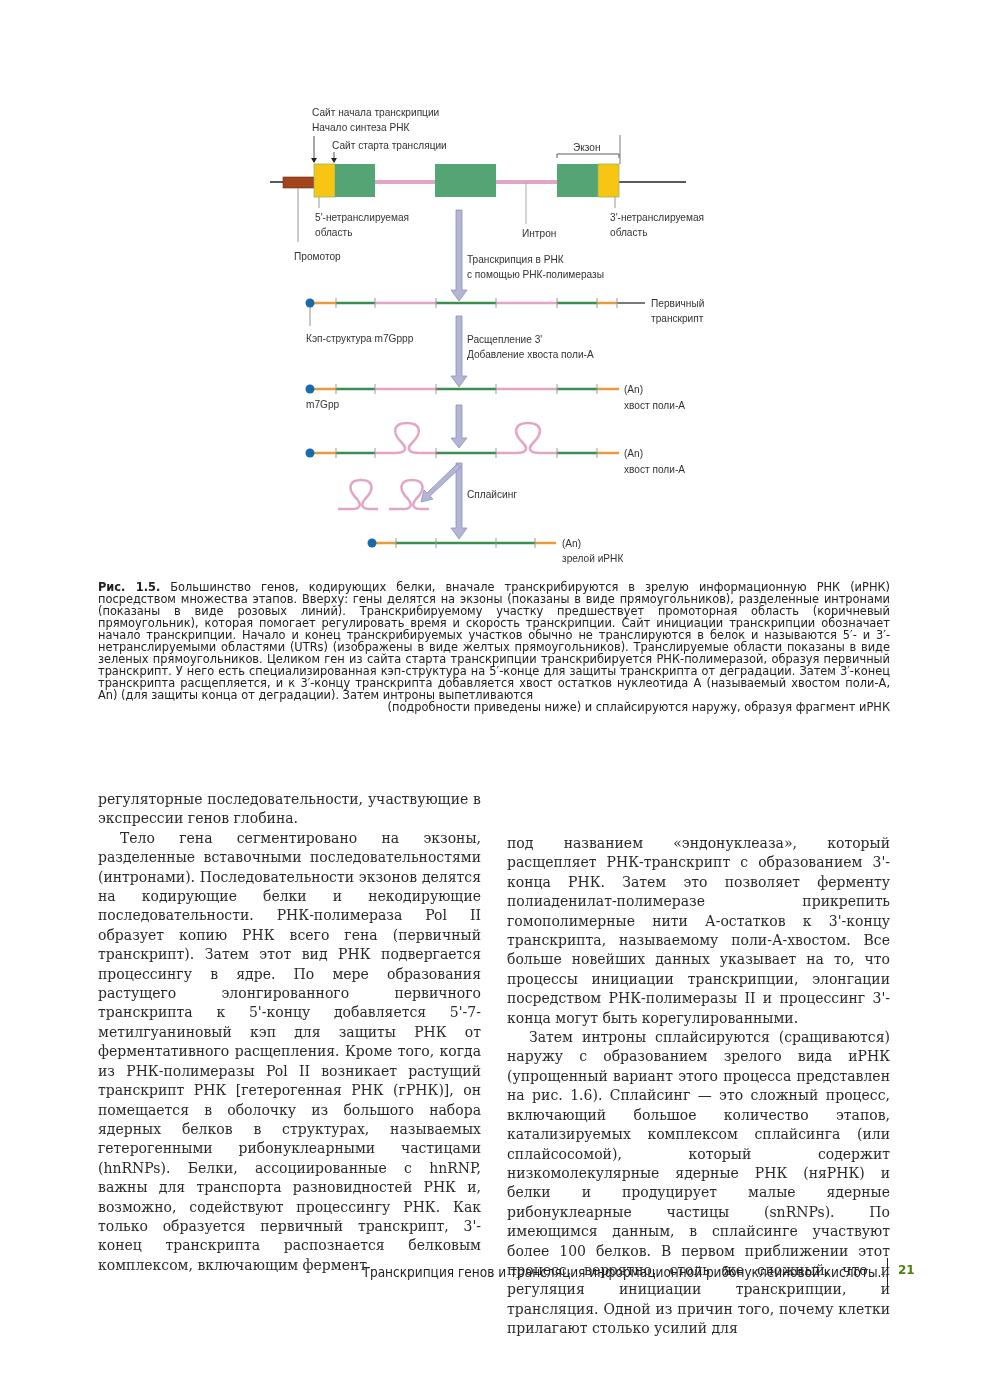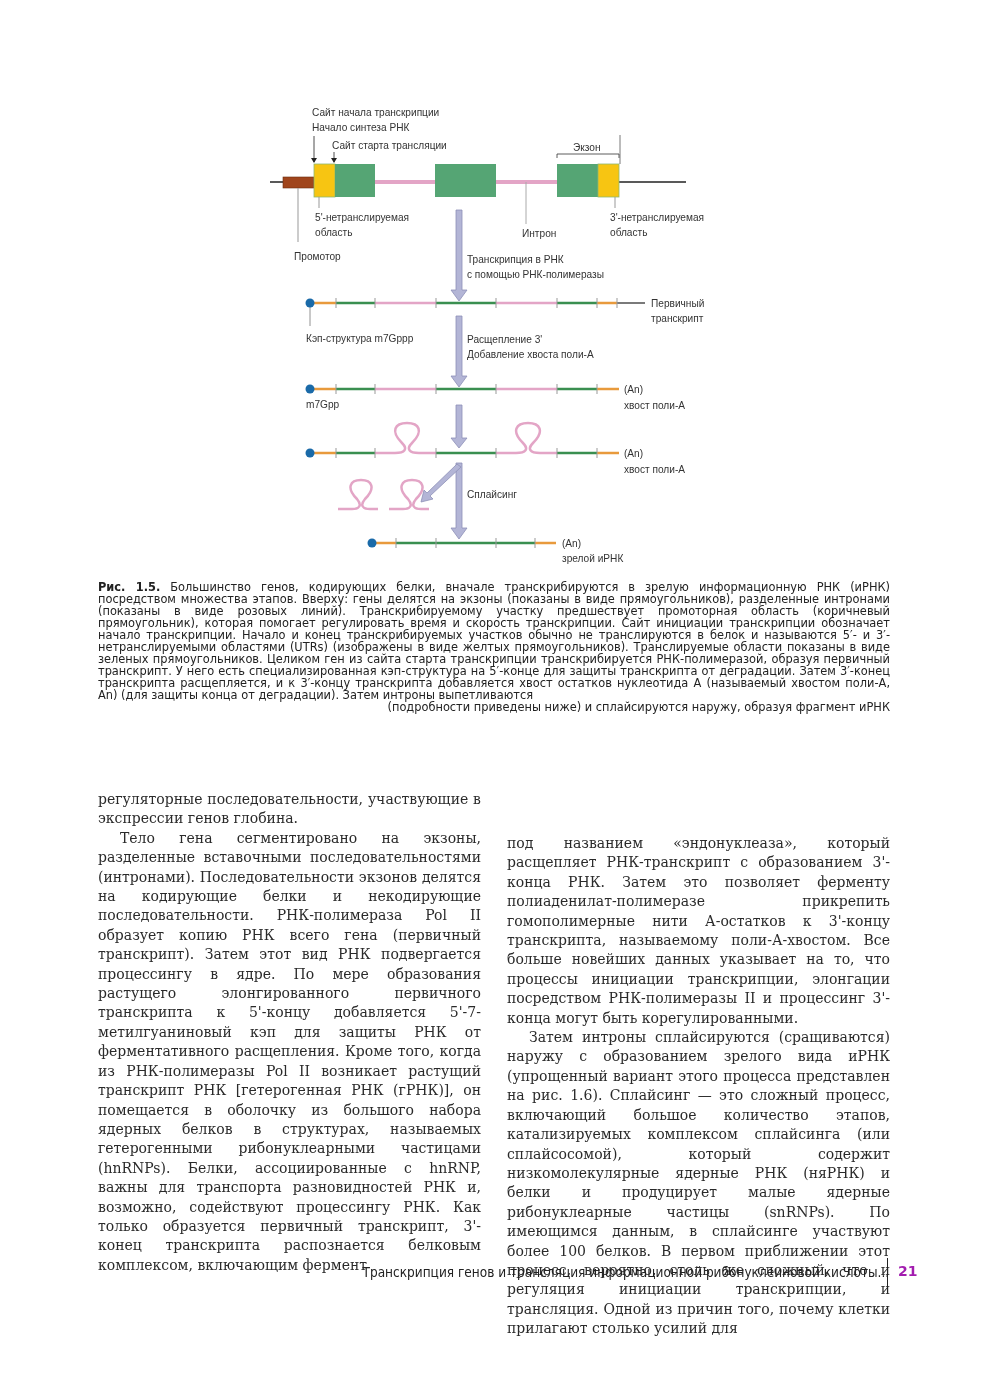--- a/index.html
+++ b/index.html
@@ -10,21 +10,21 @@
   .caption .last { text-align:right; display:block; }
   .caption b { font-weight:bold; }
   .col { position:absolute; top:790px; width:383px; font-family:"DejaVu Serif", serif; font-size:14px; line-height:19.4px; color:#2a2a2a; text-align:justify; }
   .col p { margin:0; }
   .col p.ind { text-indent:22px; }
   .col-left { left:98px; }
   .col-right { left:507px;margin-top:44px; }
   .footer { position:absolute; top:1262px; left:0; width:995px; height:30px;padding-left:16px; }
   .footer-title { position:absolute; right:122px; top:2px; font-family:"DejaVu Sans", sans-serif; font-size:13.5px; color:#222; white-space:nowrap; transform:scaleX(0.9); transform-origin:right top; }
   .footer-sep { position:absolute; left:887px; top:-4px; width:1px; height:34px; background:#222; }
-  .footer-num { position:absolute; left:898px; top:1px; font-family:"DejaVu Sans", sans-serif; font-size:14px; font-weight:bold; color:#a21caf; }
+  .footer-num { position:absolute; left:898px; top:1px; font-family:"DejaVu Sans", sans-serif; font-size:12px; font-weight:bold; color:#4d7c0f; }
 </style>
 </head>
 <body>
 
 <div class="fig">
   <svg width="1000" height="580">
 
     <g>
       <line x1="270" y1="182" x2="686" y2="182" stroke="#222" stroke-width="1.5"></line>
       <rect x="283" y="177" width="31" height="11" fill="#a0451c" stroke="#6b2c10" stroke-width="0.6"></rect>

